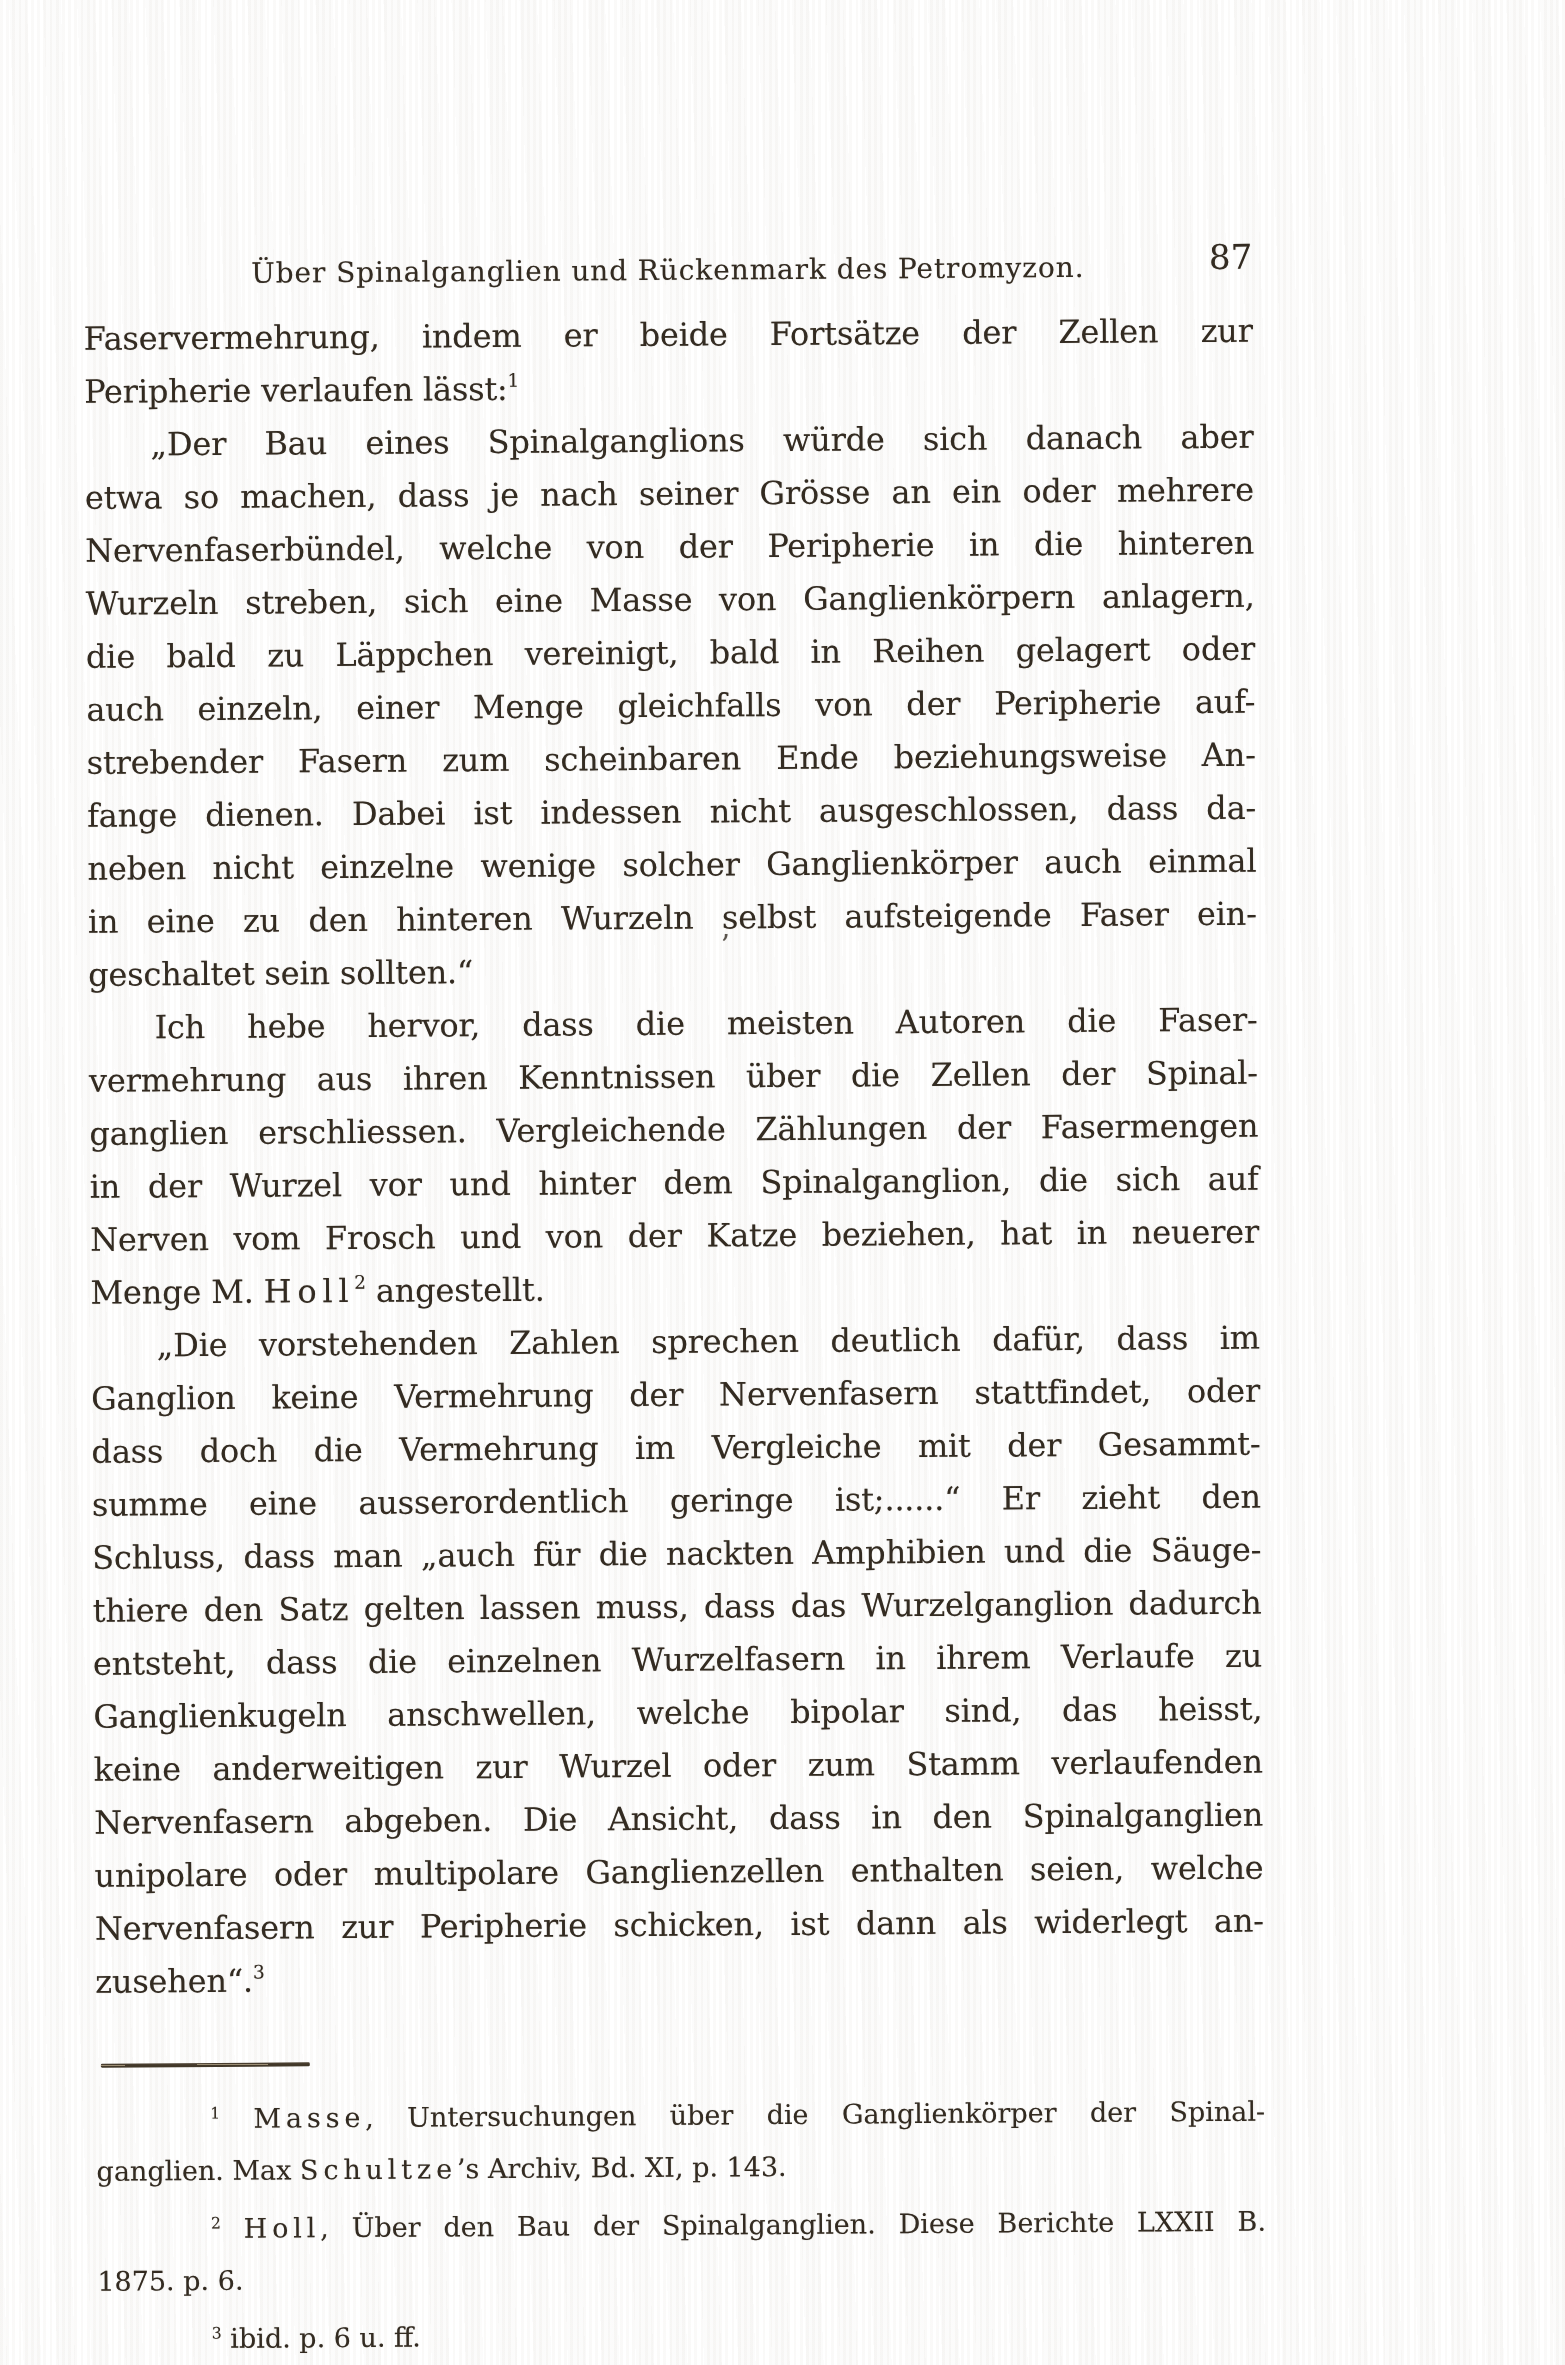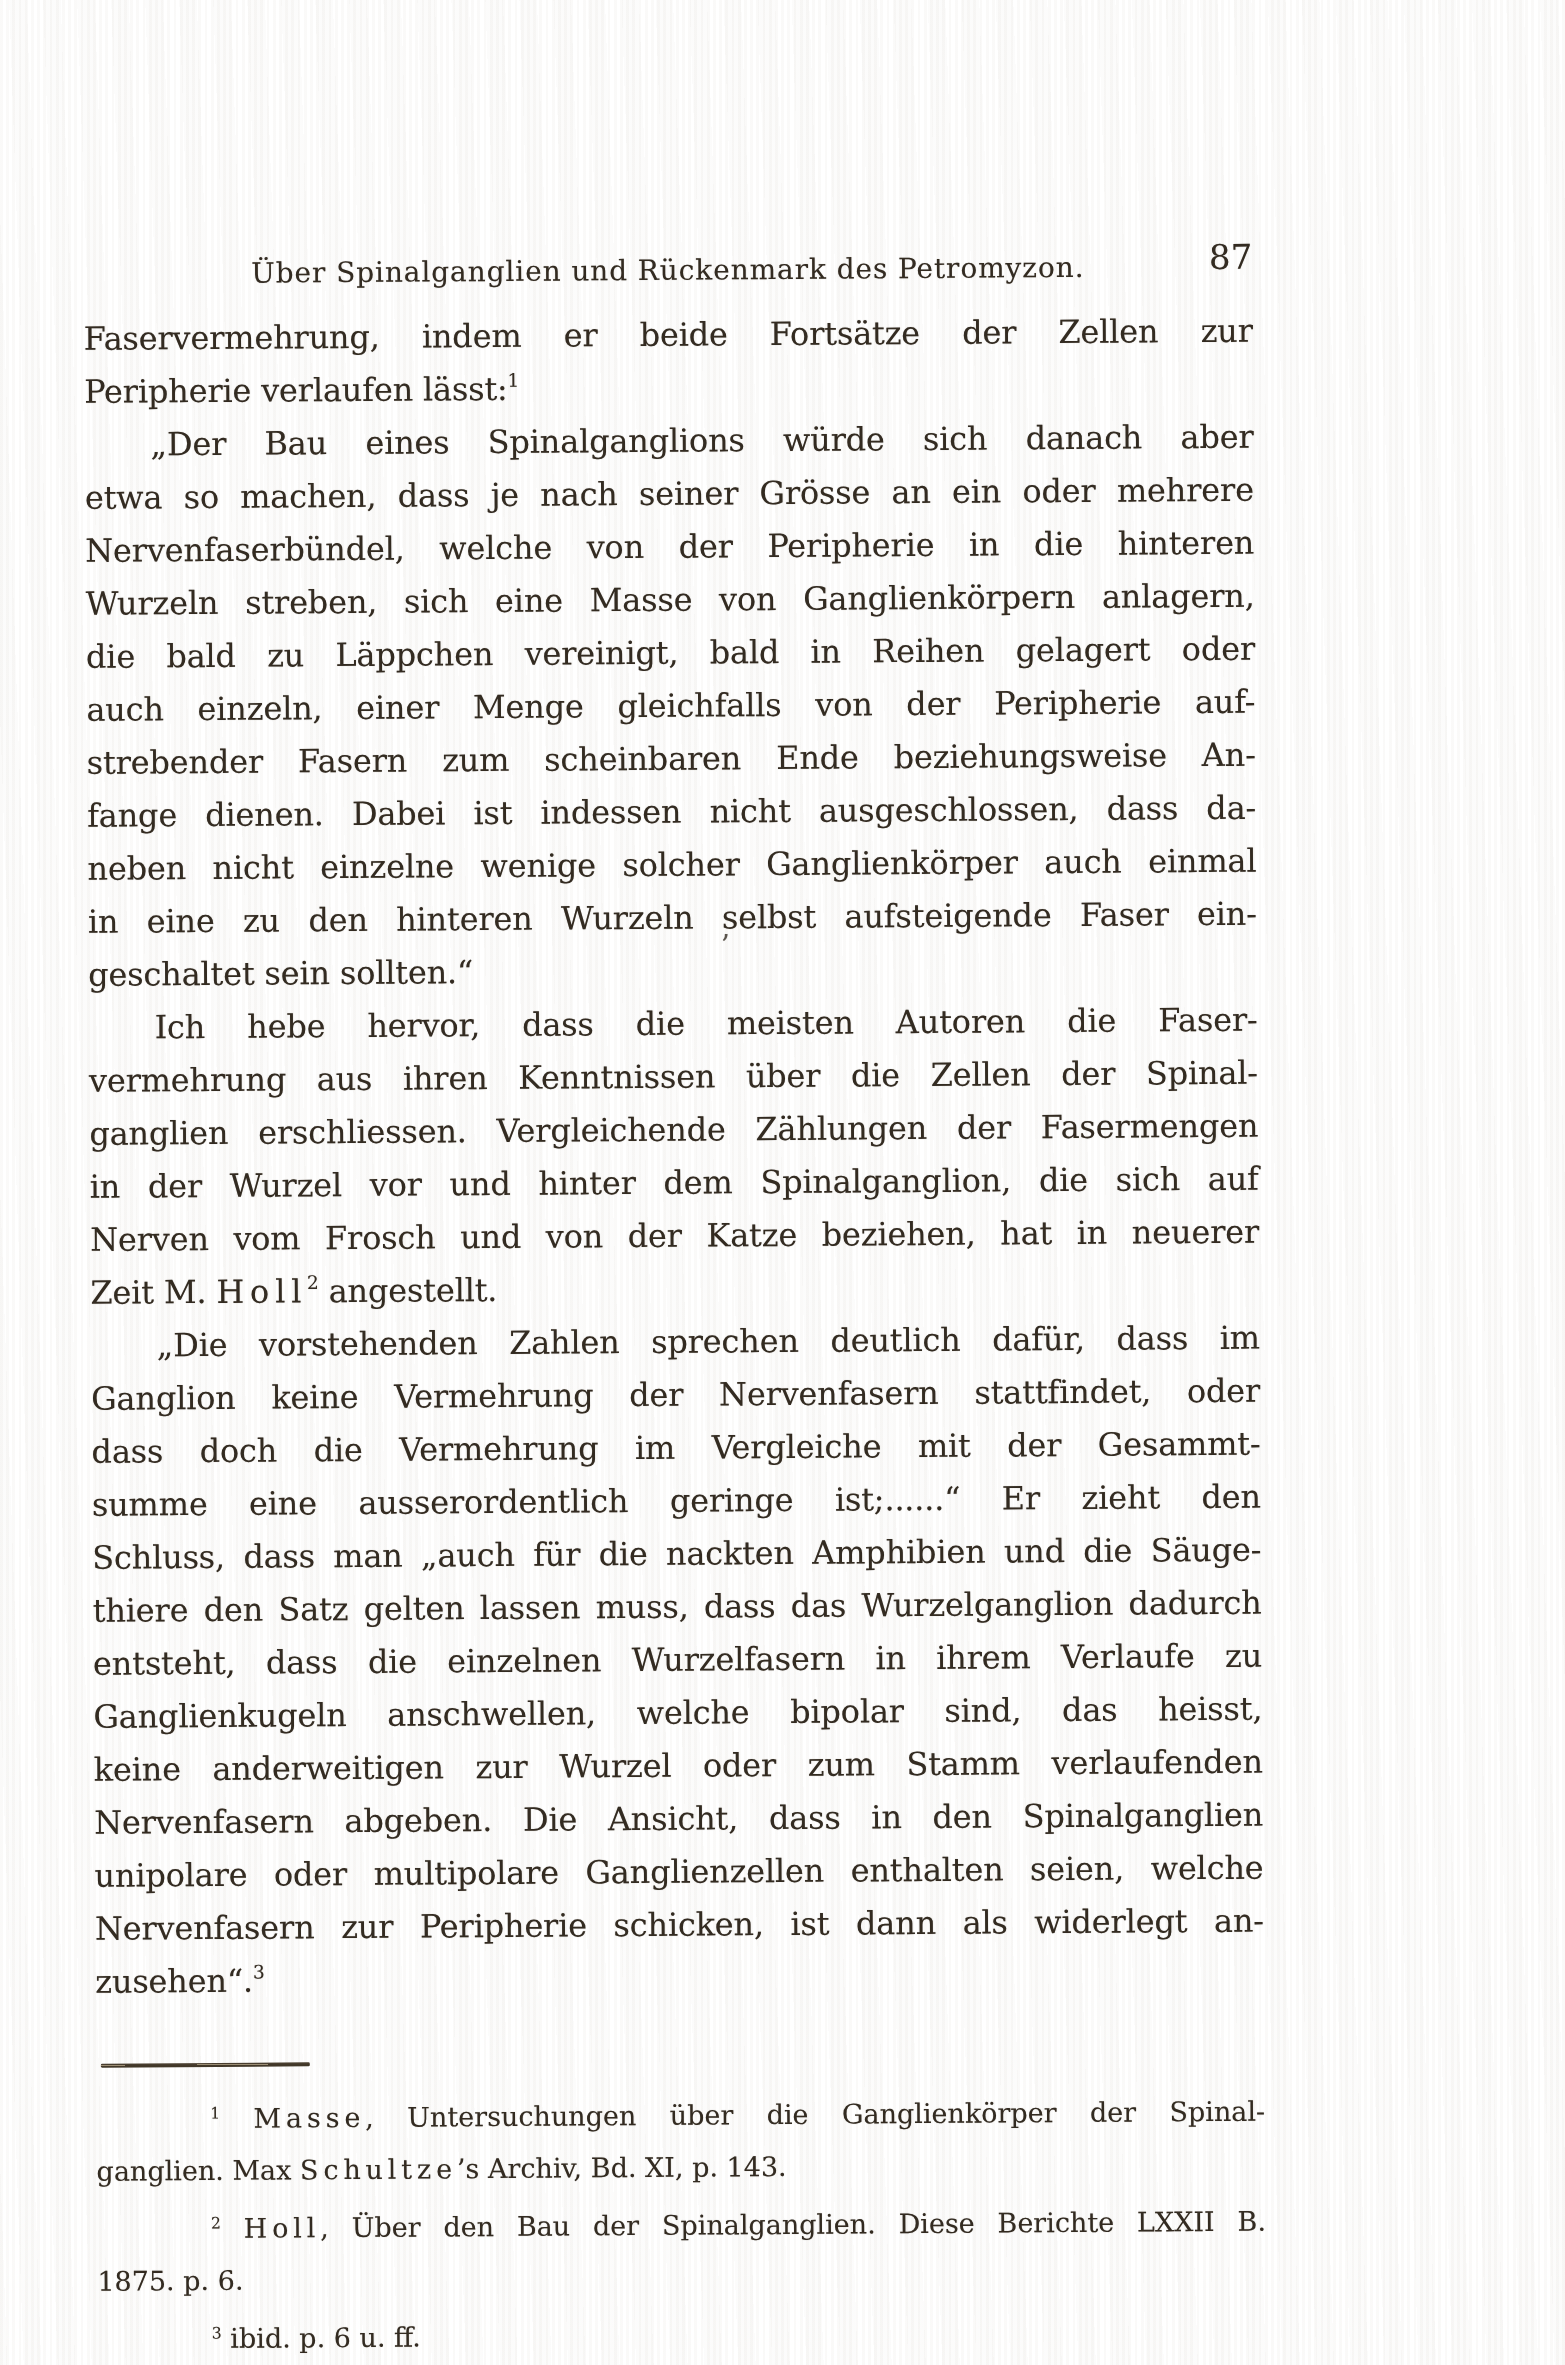--- a/index.html
+++ b/index.html
@@ -113,21 +113,21 @@
         <div class="line just"><span>strebender Fasern zum scheinbaren Ende beziehungsweise An-</span></div>
         <div class="line just"><span>fange dienen. Dabei ist indessen nicht ausgeschlossen, dass da-</span></div>
         <div class="line just"><span>neben nicht einzelne wenige solcher Ganglienkörper auch einmal</span></div>
         <div class="line just"><span>in eine zu den hinteren Wurzeln selbst aufsteigende Faser ein-</span></div>
         <div class="line"><span>geschaltet sein sollten.“</span></div>
         <div class="line just indent"><span>Ich hebe hervor, dass die meisten Autoren die Faser-</span></div>
         <div class="line just"><span>vermehrung aus ihren Kenntnissen über die Zellen der Spinal-</span></div>
         <div class="line just"><span>ganglien erschliessen. Vergleichende Zählungen der Fasermengen</span></div>
         <div class="line just"><span>in der Wurzel vor und hinter dem Spinalganglion, die sich auf</span></div>
         <div class="line just"><span>Nerven vom Frosch und von der Katze beziehen, hat in neuerer</span></div>
-        <div class="line"><span>Zeit M. </span><span class="spaced">Holl</span><sup>2</sup><span> angestellt.</span></div>
+        <div class="line"><span>Menge M. </span><span class="spaced">Holl</span><sup>2</sup><span> angestellt.</span></div>
         <div class="line just indent"><span>„Die vorstehenden Zahlen sprechen deutlich dafür, dass im</span></div>
         <div class="line just"><span>Ganglion keine Vermehrung der Nervenfasern stattfindet, oder</span></div>
         <div class="line just"><span>dass doch die Vermehrung im Vergleiche mit der Gesammt-</span></div>
         <div class="line just"><span>summe eine ausserordentlich geringe ist;......“ Er zieht den</span></div>
         <div class="line just"><span>Schluss, dass man „auch für die nackten Amphibien und die Säuge-</span></div>
         <div class="line just"><span>thiere den Satz gelten lassen muss, dass das Wurzelganglion dadurch</span></div>
         <div class="line just"><span>entsteht, dass die einzelnen Wurzelfasern in ihrem Verlaufe zu</span></div>
         <div class="line just"><span>Ganglienkugeln anschwellen, welche bipolar sind, das heisst,</span></div>
         <div class="line just"><span>keine anderweitigen zur Wurzel oder zum Stamm verlaufenden</span></div>
         <div class="line just"><span>Nervenfasern abgeben. Die Ansicht, dass in den Spinalganglien</span></div>

